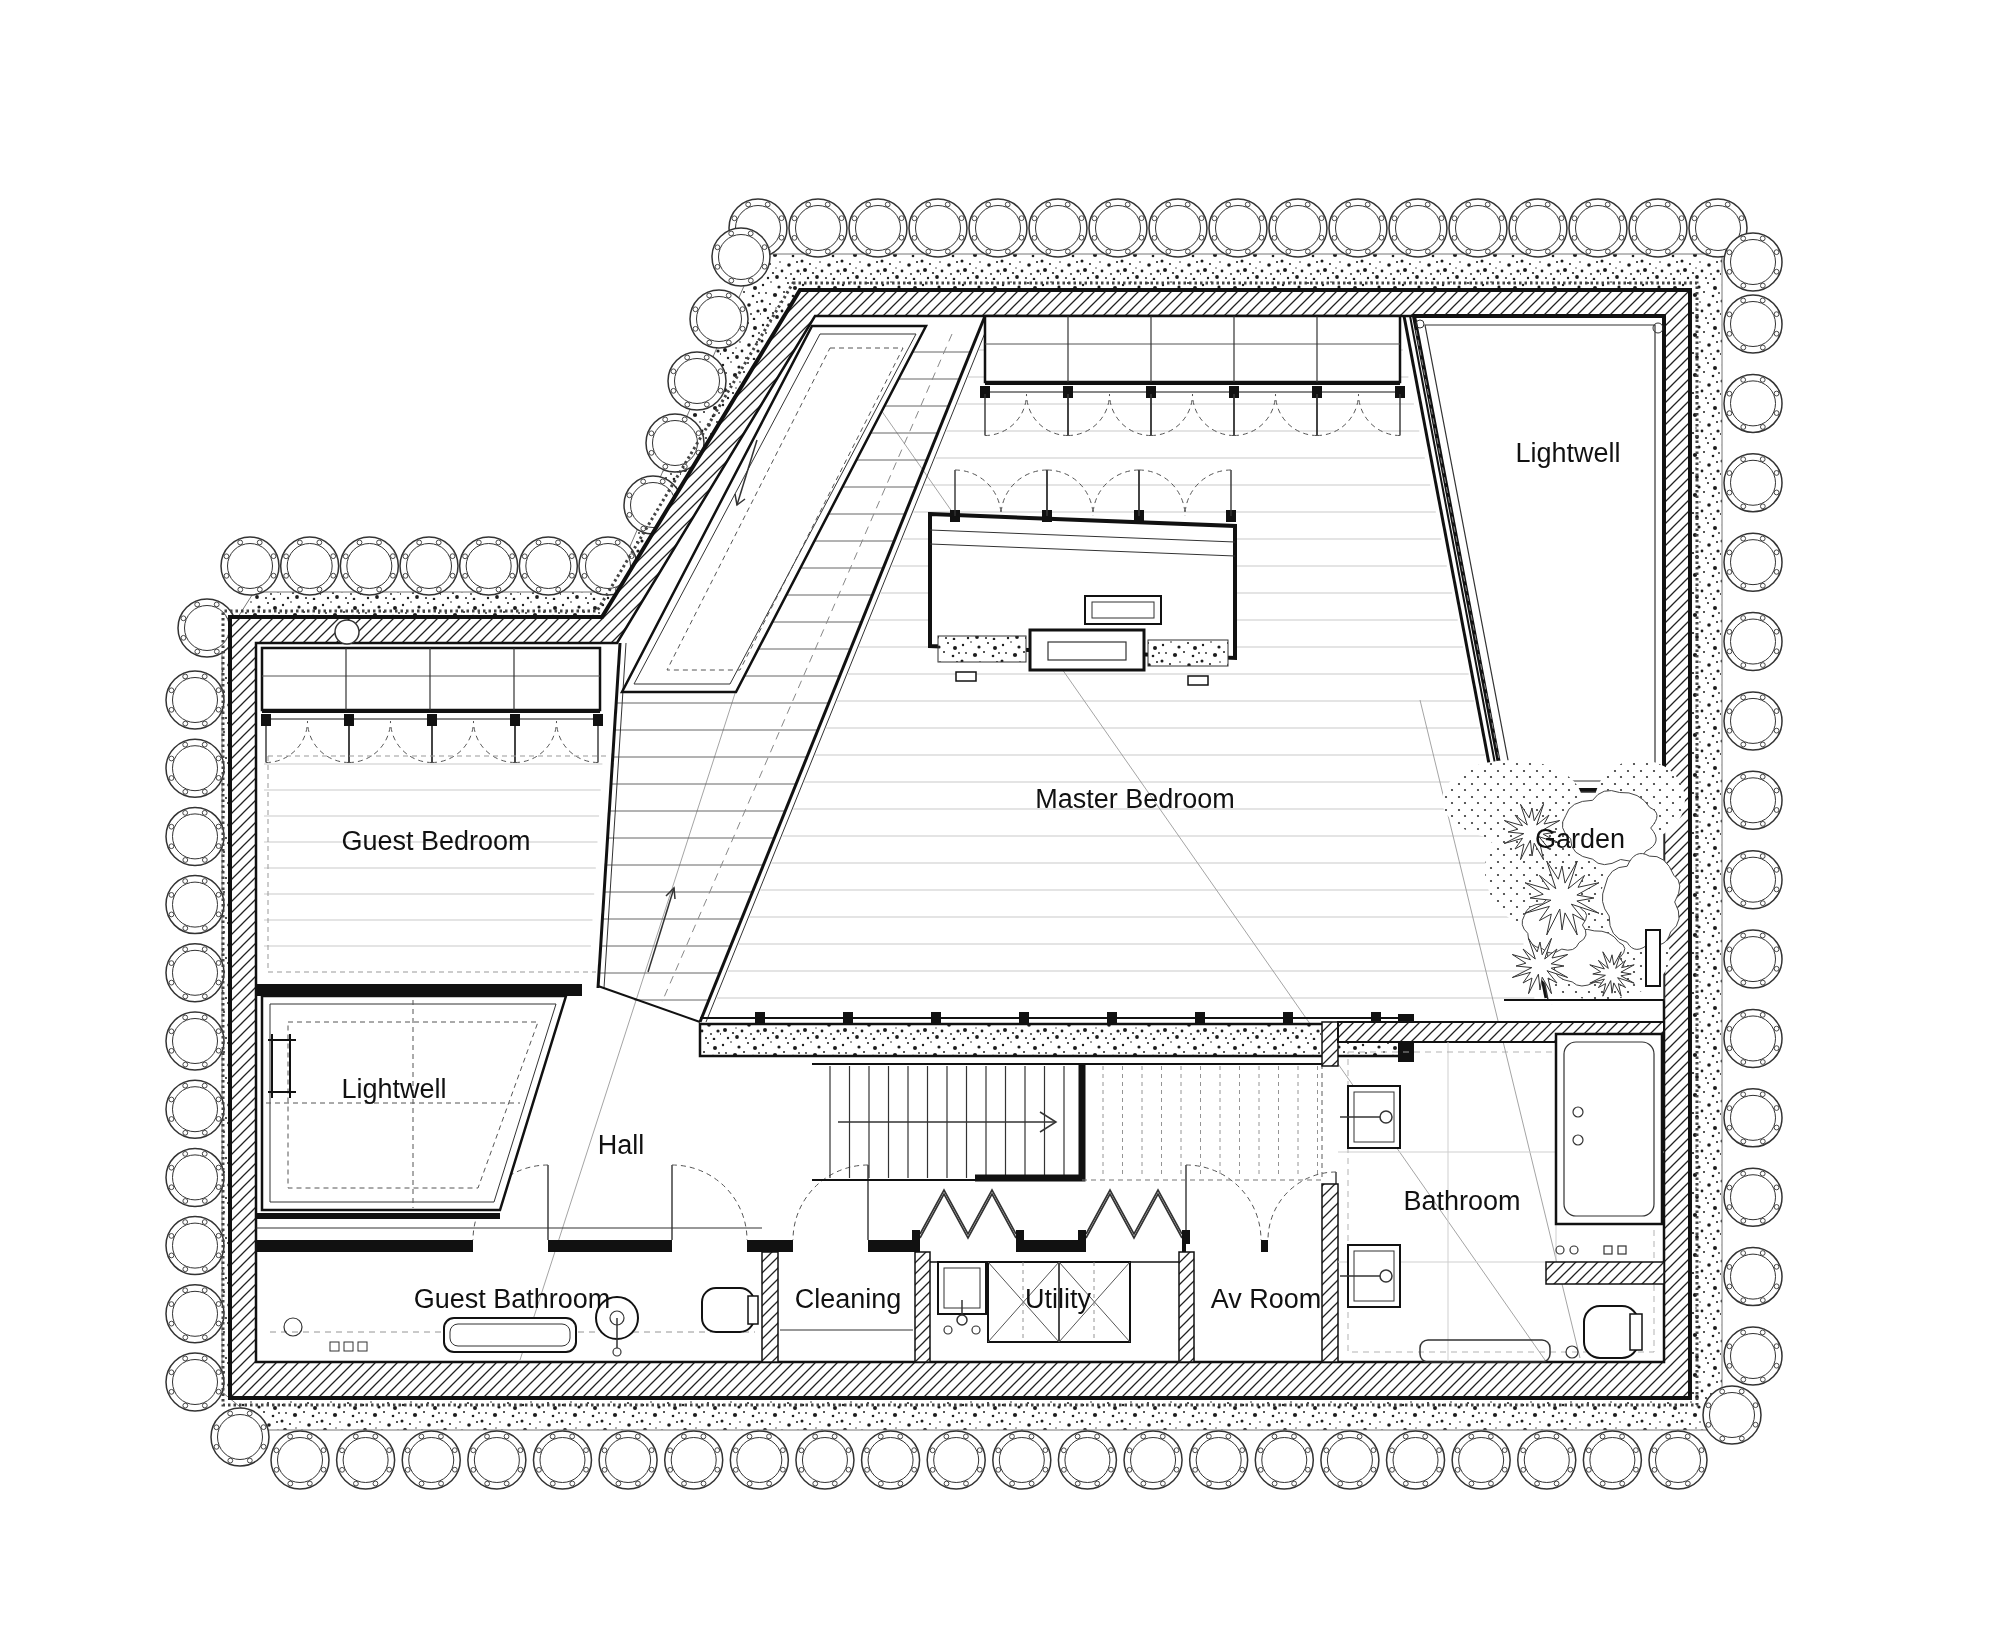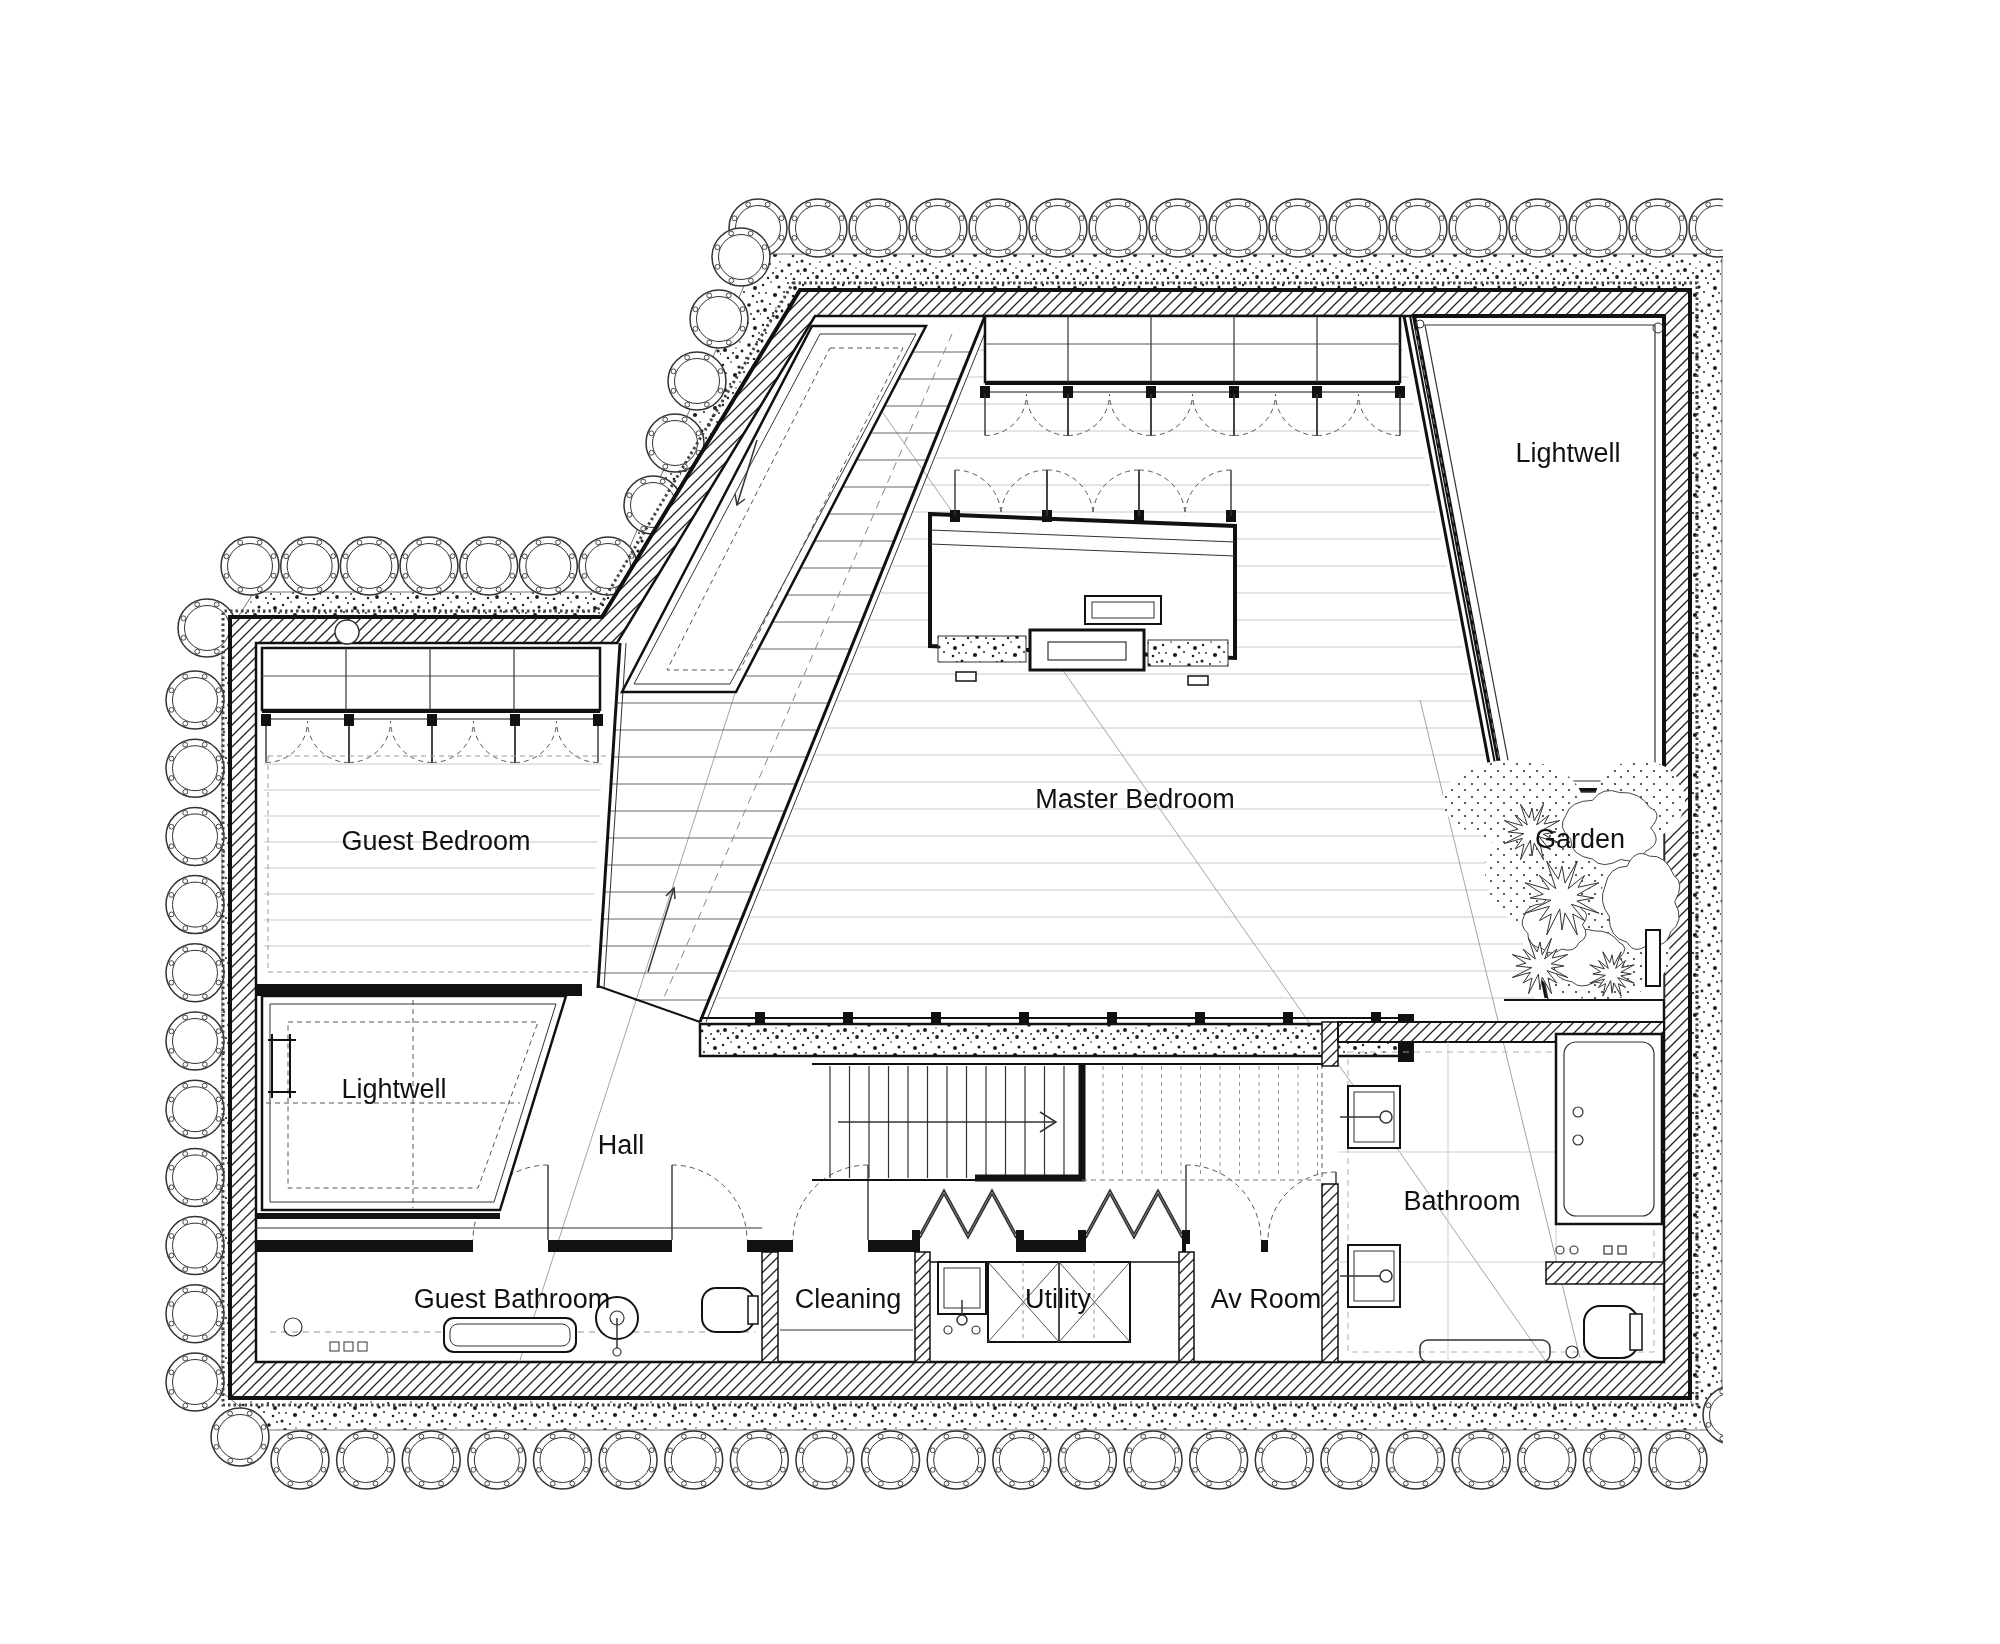--- a/index.html
+++ b/index.html
@@ -1,16 +1,16 @@
 <!DOCTYPE html>
 <html><head>
 <meta charset="utf-8">
 <style>
   html,body{margin:0;padding:0;background:#fff;}
-  #stage{position:relative;width:1723px;height:1644px;background:#ffffff;overflow:hidden;
+  #stage{position:relative;width:2000px;height:1644px;background:#ffffff;overflow:hidden;
          font-family:"Liberation Sans", sans-serif;}
   svg{position:absolute;left:0;top:0;}
   text.room-label{font-family:"Liberation Sans", sans-serif;font-size:27px;fill:#111;}
 </style>
 </head>
 <body>
 
 <div id="stage">
 <svg id="plan" viewBox="0 0 2000 1644" width="2000" height="1644">
   <defs>

